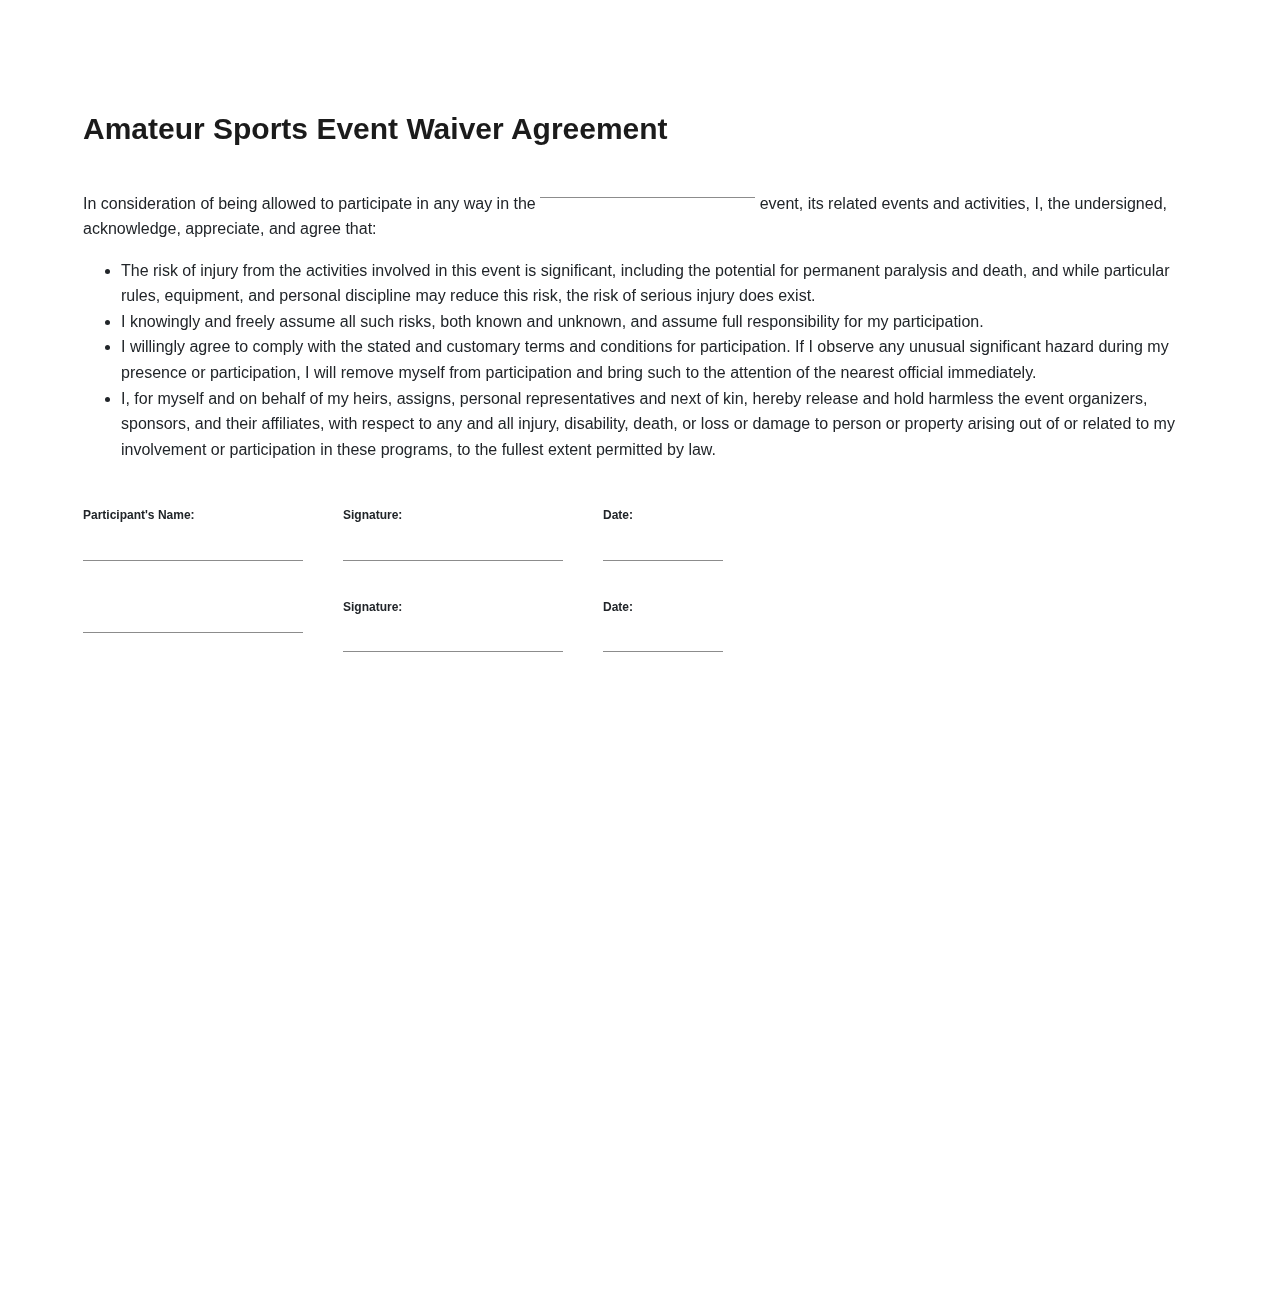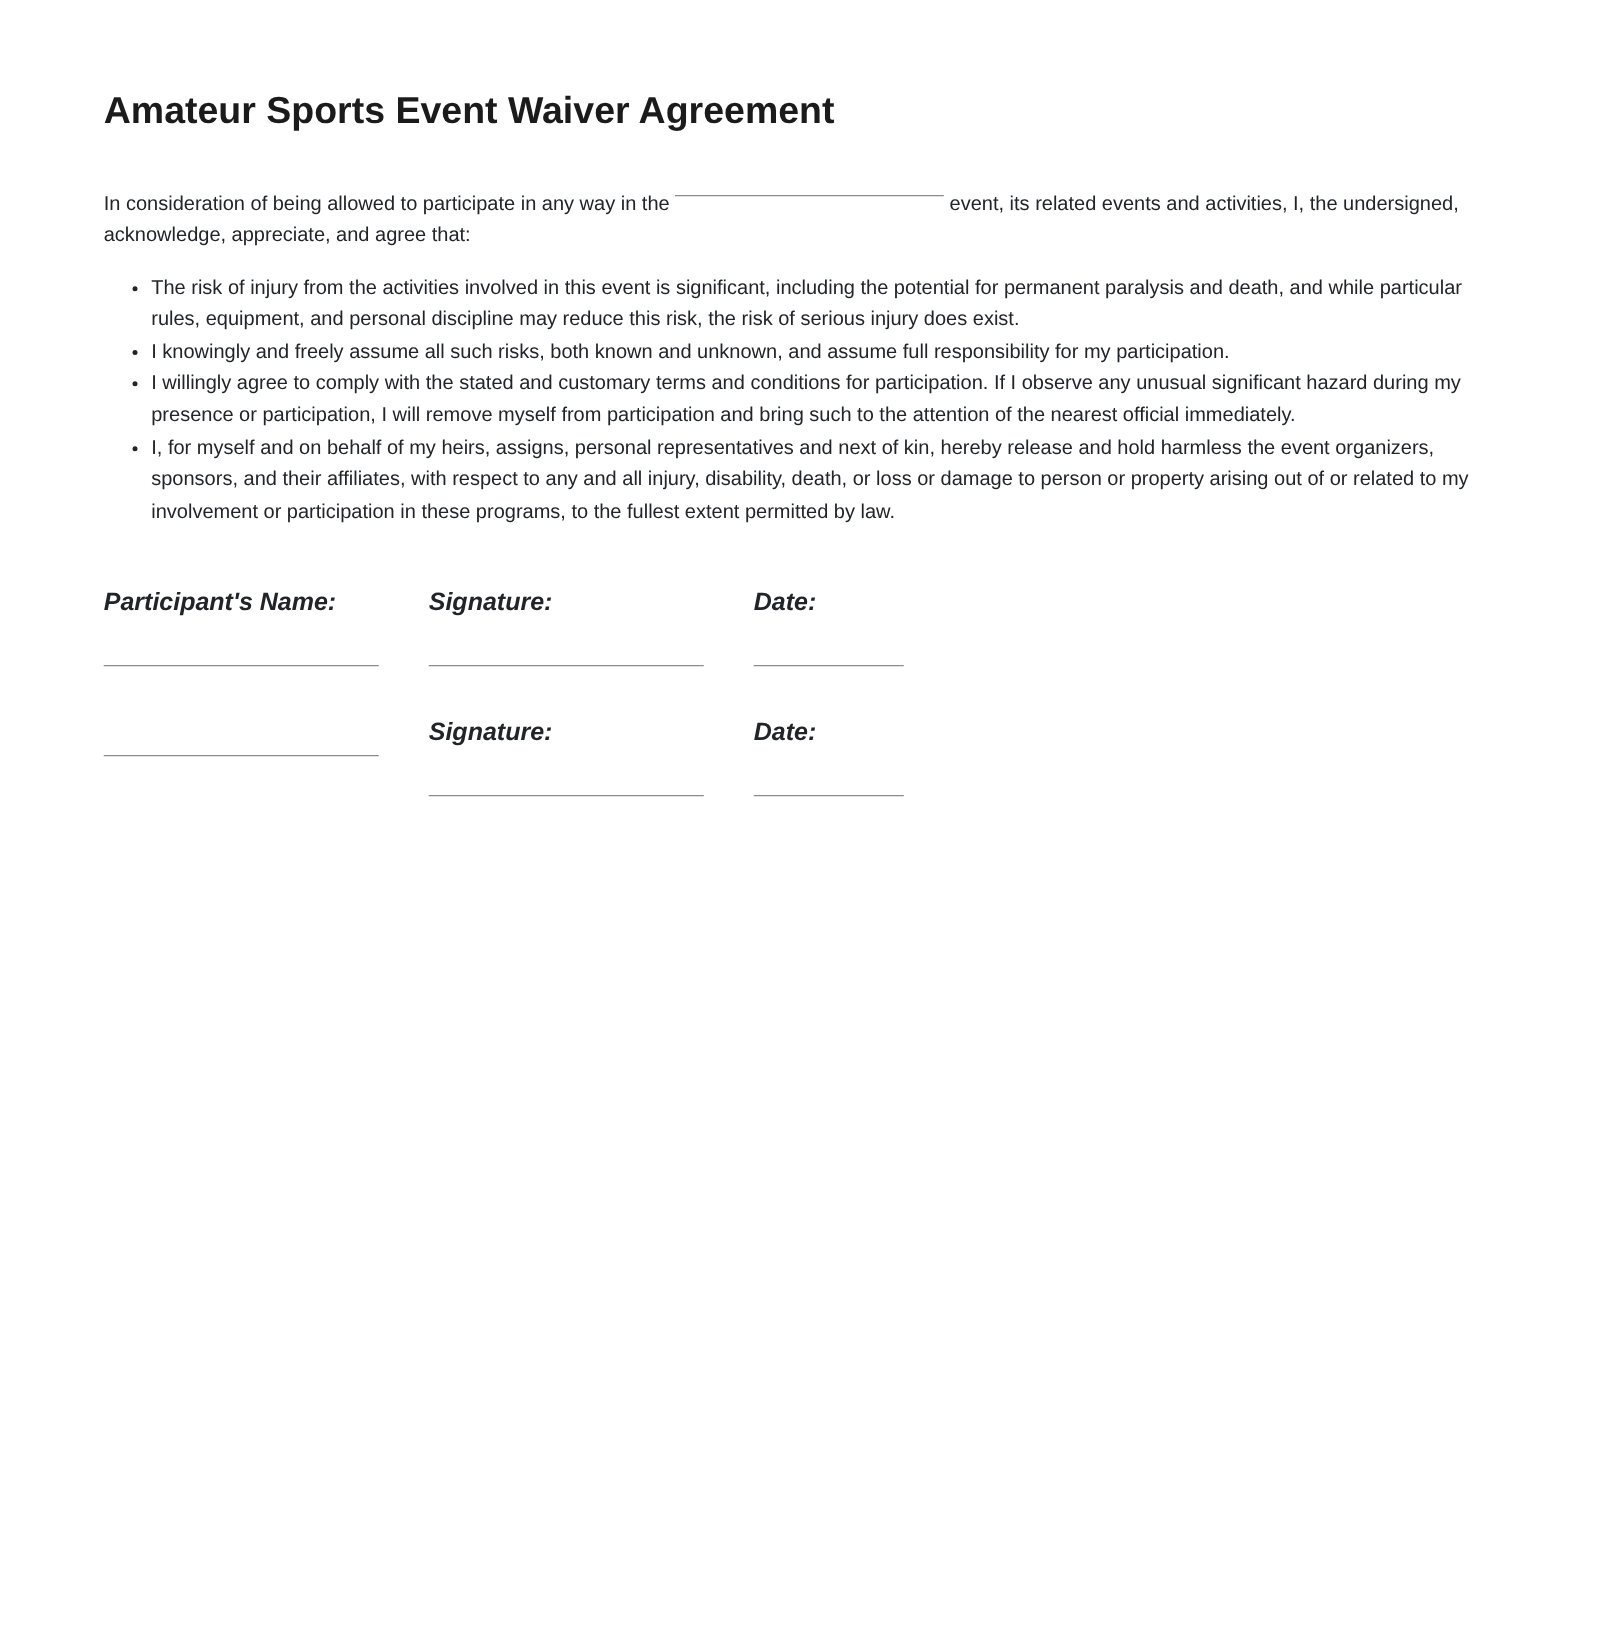--- a/index.html
+++ b/index.html
@@ -6,21 +6,21 @@
   html, body {
     margin: 0;
     padding: 0;
     background: #ffffff;
     font-family: "Liberation Sans", sans-serif;
     color: #212529;
   }
   .page {
     width: 1112px;
     margin: 0 auto;
-    padding-top: 72px;
+    padding-top: 112px;
     min-height: 1300px;
   }
   .doc-title {
     font-size: 30px;
     font-weight: 700;
     line-height: 1.15;
     margin: 0 0 44px 0;
     color: #1b1b1b;
   }
   p {
@@ -52,25 +52,24 @@
     align-items: flex-start;
     margin-bottom: 37px;
   }
   .sig-cell {
     display: flex;
     flex-direction: column;
     align-items: flex-start;
     margin-right: 40px;
   }
   .sig-label {
-    font-size: 20px;
+    font-size: 12px;
     font-weight: 700;
     line-height: 1.6;
     white-space: nowrap;
-    font-style: italic;
   }
   .sig-line {
     border-bottom: 1px solid #8c8c8c;
     height: 0;
     margin-top: 34px;
   }
   .w220 { width: 220px; }
   .w120 { width: 120px; }
 </style>
 </head>

